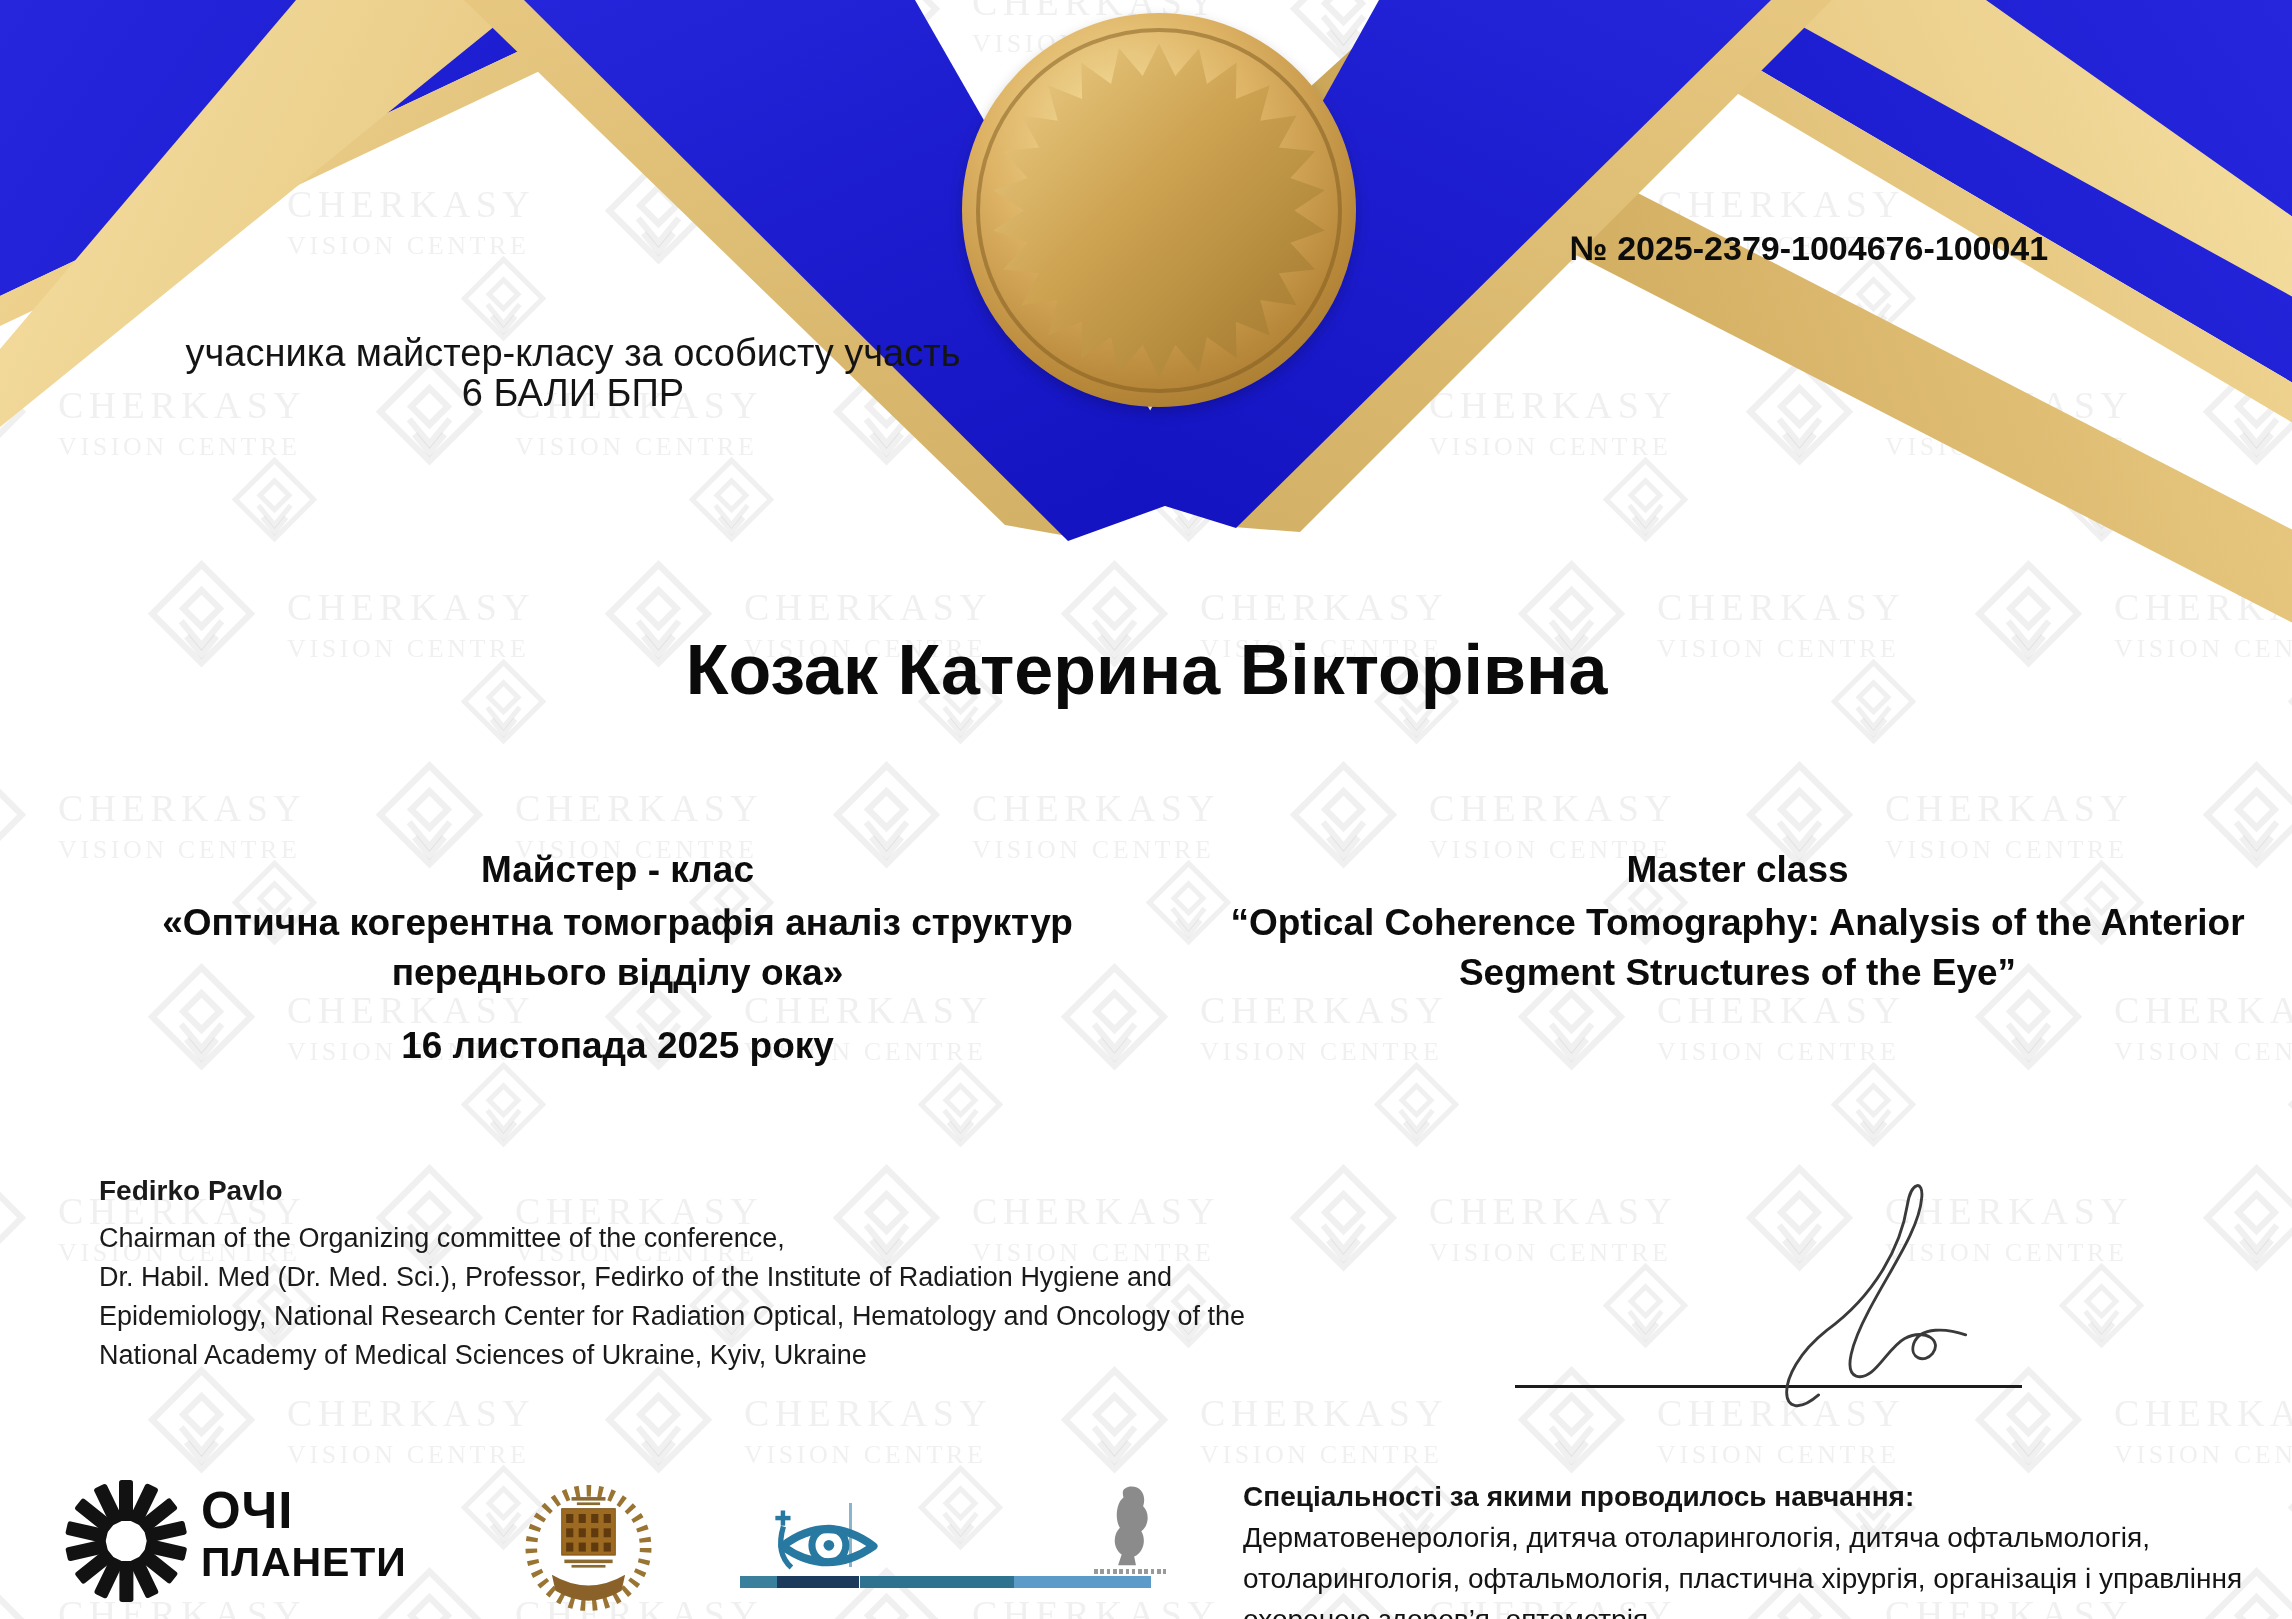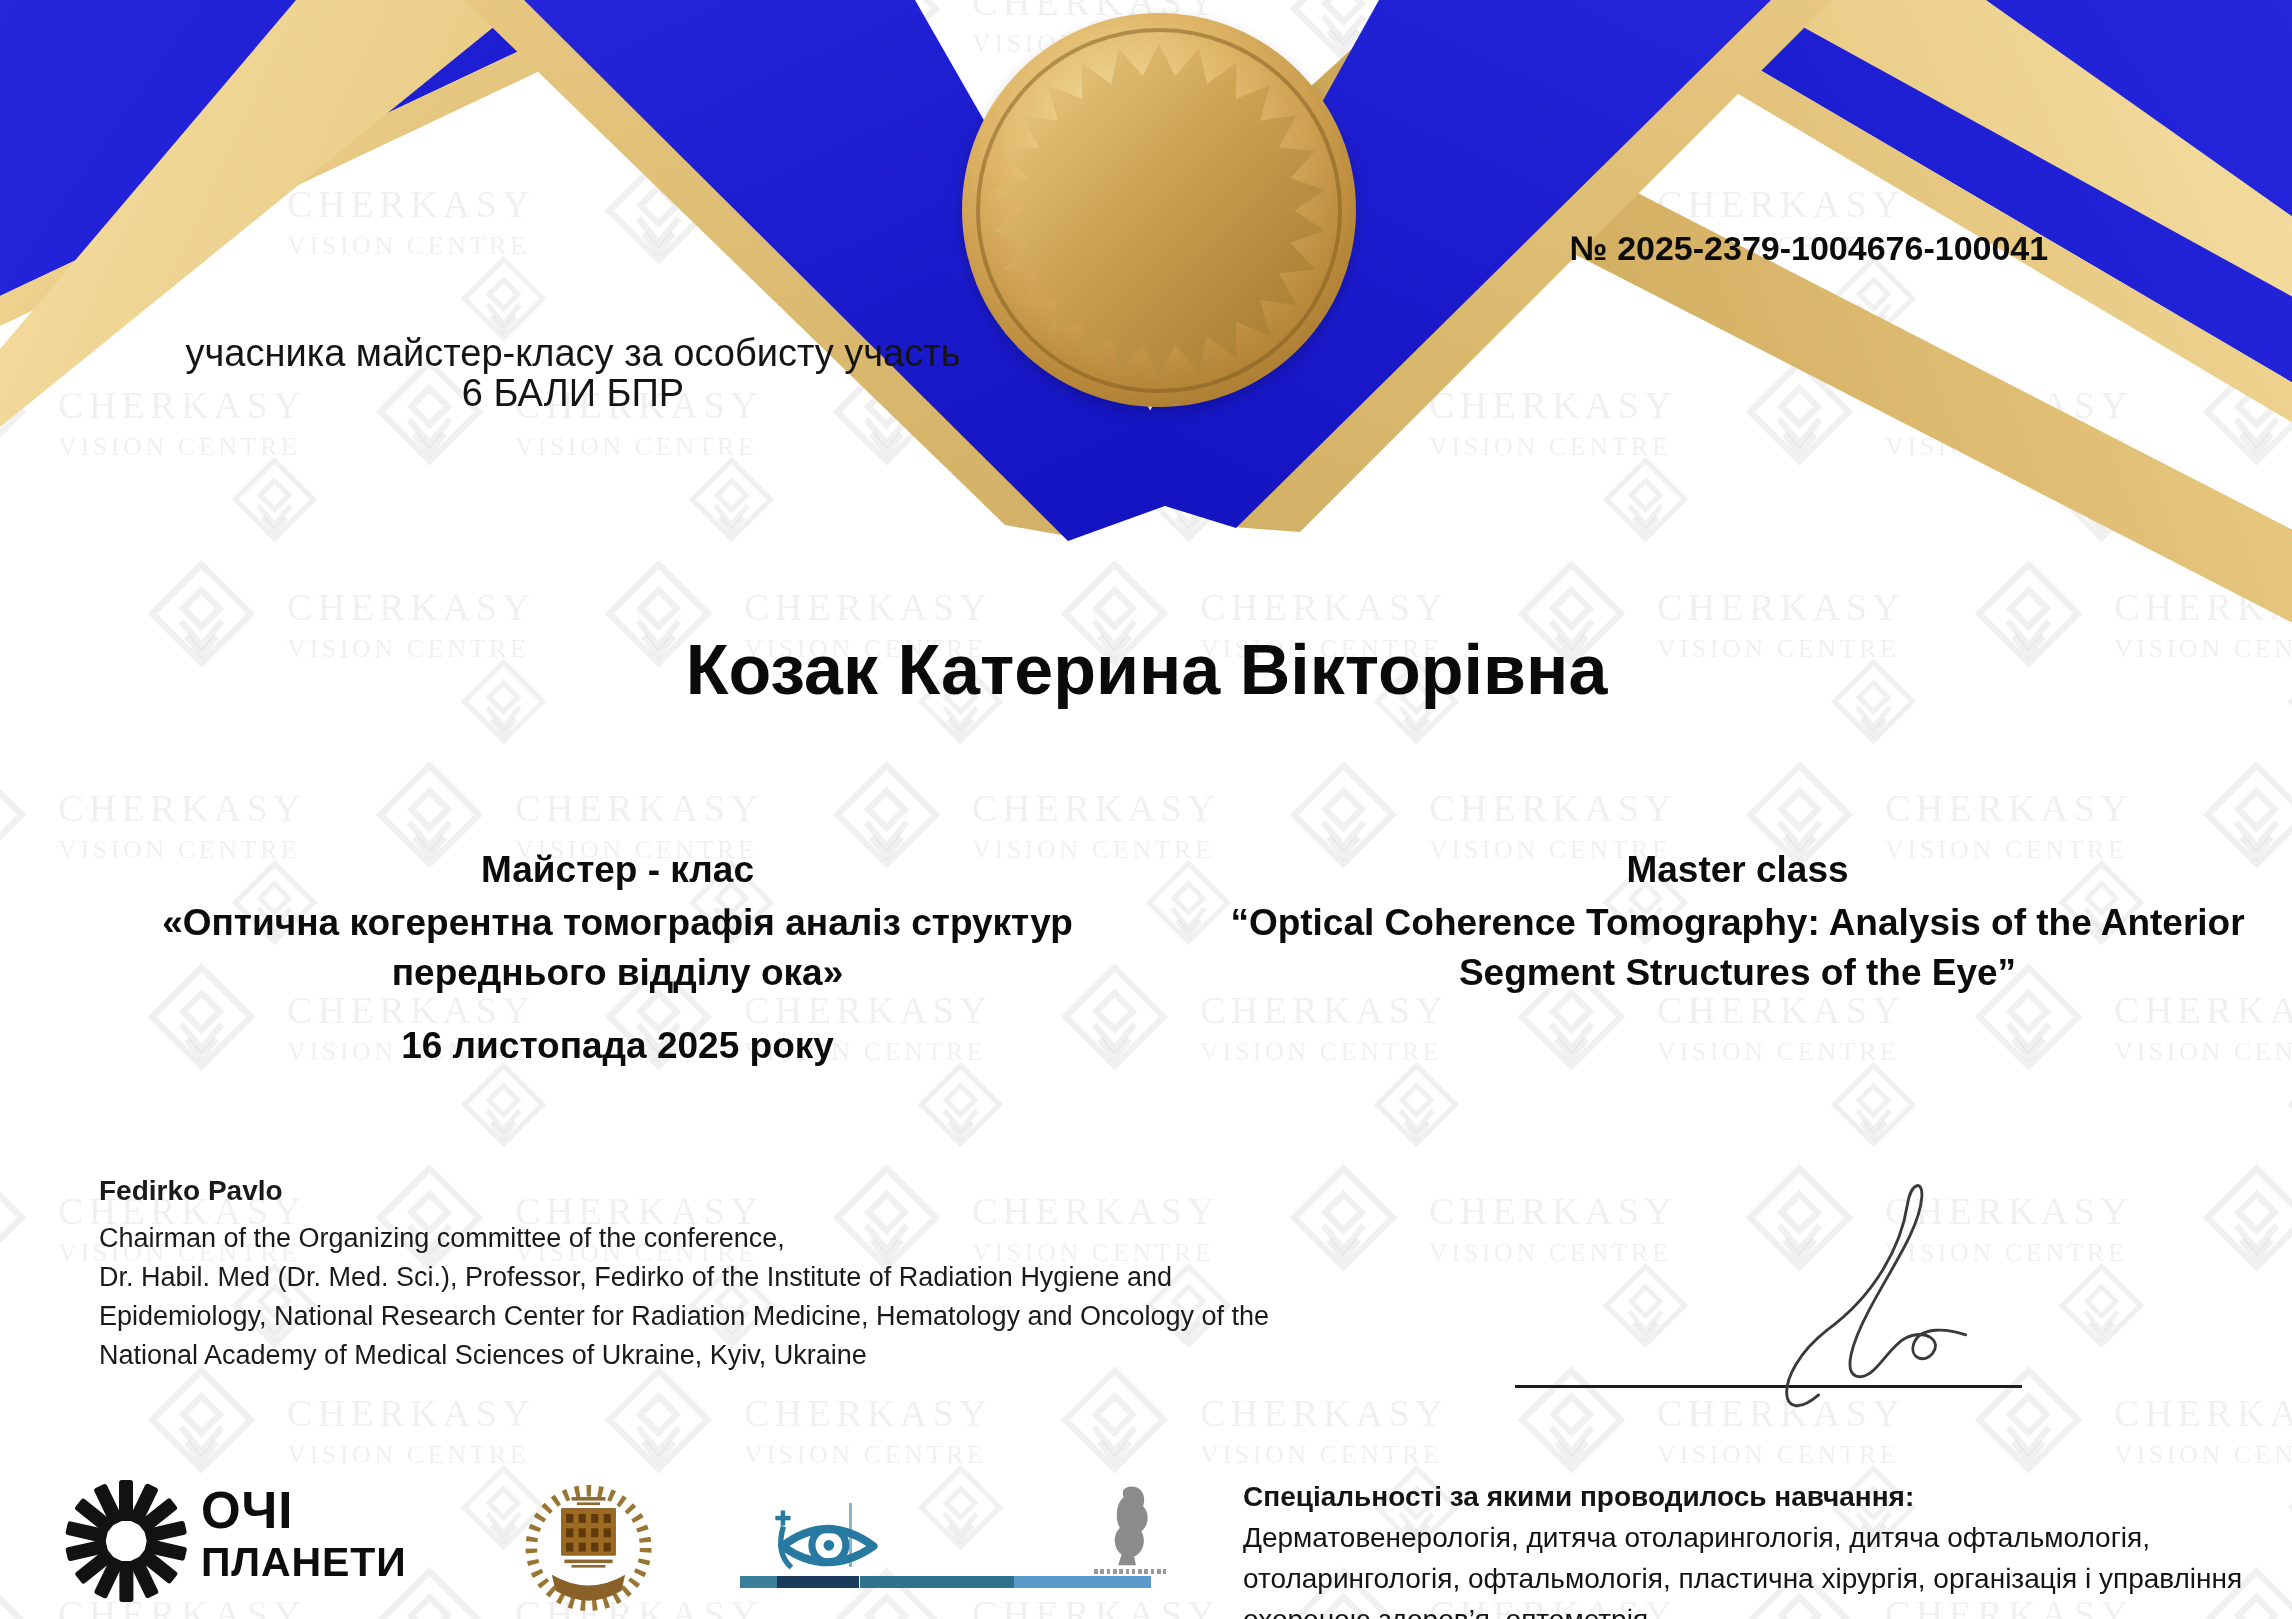--- a/index.html
+++ b/index.html
@@ -947,21 +947,21 @@
     <div class="event-title">
       <div>“Optical Coherence Tomography: Analysis of the Anterior</div>
       <div>Segment Structures of the Eye”</div>
     </div>
   </div>
 
   <div class="abs" id="signatory">
     <div class="sig-name">Fedirko Pavlo</div>
     <div>Chairman of the Organizing committee of the conference,</div>
     <div>Dr. Habil. Med (Dr. Med. Sci.), Professor, Fedirko of the Institute of Radiation Hygiene and</div>
-    <div>Epidemiology, National Research Center for Radiation Medicine, Hematology and Oncology of the</div>
+    <div>Epidemiology, National Research Center for Radiation Optical, Hematology and Oncology of the</div>
     <div>National Academy of Medical Sciences of Ukraine, Kyiv, Ukraine</div>
   </div>
 
   <svg class="abs" id="sig-scrawl" width="296" height="278" viewBox="0 0 320 310">
     <path d="M 96 262 C 52 300 42 240 105 190 C 160 150 188 95 195 50
              C 199 24 213 22 211 42 C 208 78 176 122 152 168
              C 132 206 124 236 138 241 C 158 247 172 210 192 199
              C 216 187 234 202 223 216 C 214 227 197 221 202 205
              C 209 185 240 188 260 195" fill="none" stroke="#3a3a3c" stroke-width="3.2" stroke-linecap="round"></path>
   </svg>

